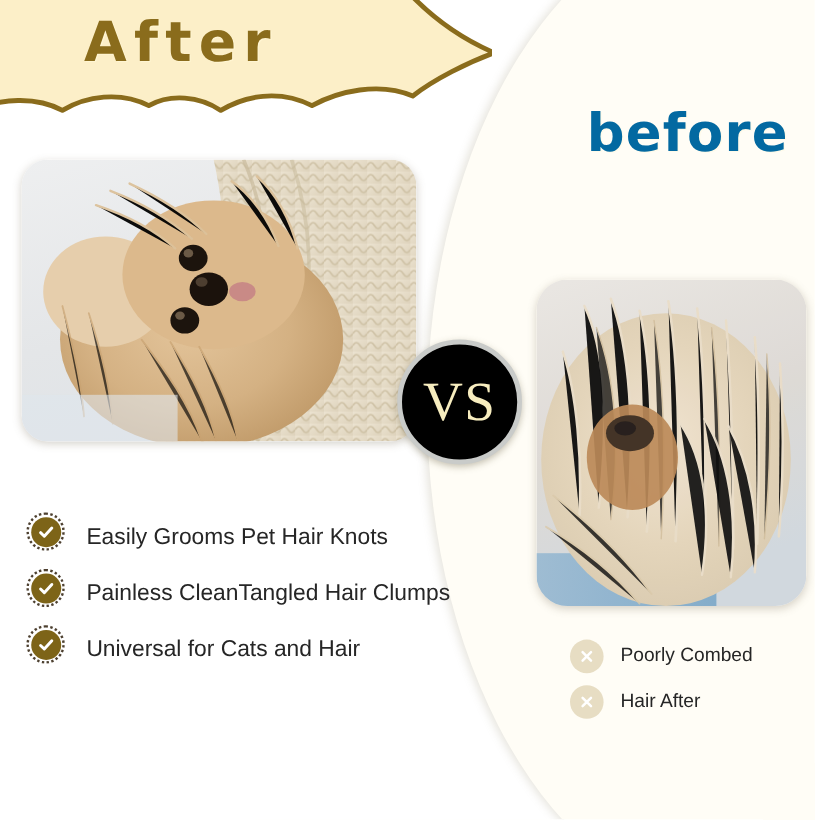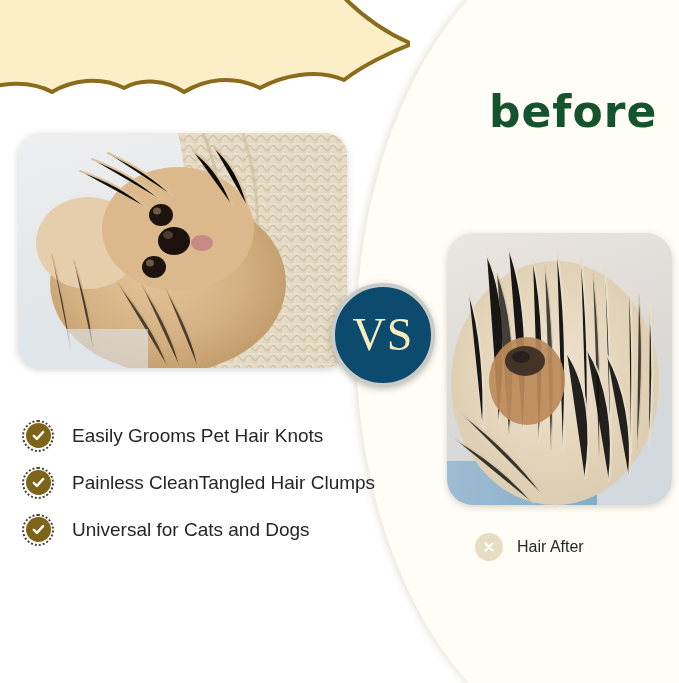--- a/index.html
+++ b/index.html
@@ -59,21 +59,21 @@
   
   .before-title {
     position: absolute;
     left: 489px;
     top: 86px;
     z-index: 6;
     font-family: "DejaVu Sans", sans-serif;
     font-size: 44px;
     font-weight: 700;
     letter-spacing: 1px;
-    color: #14532d;
+    color: #0369a1;
     text-shadow: 1px 1px 0 rgba(255,250,230,0.85);
     white-space: nowrap;
   }
 
   
   .photo {
     position: absolute;
     border-radius: 22px;
     overflow: hidden;
     z-index: 5;
@@ -95,21 +95,21 @@
   .photo svg { display:block; width:100%; height:100%; }
 
   
   .vs-badge {
     position: absolute;
     left: 331px;
     top: 283px;
     width: 104px;
     height: 104px;
     border-radius: 50%;
-    background: #0c4a6e;
+    background: #000000;
     border: 4px solid #c9cbc9;
     box-sizing: border-box;
     z-index: 7;
     display: flex;
     align-items: center;
     justify-content: center;
     box-shadow: 0 2px 6px rgba(90,80,50,0.35);
   }
   .vs-badge-text {
     font-family: "Liberation Serif", "DejaVu Serif", serif;
@@ -123,21 +123,21 @@
   
   .check-list {
     position: absolute;
     left: 22px;
     top: 412px;
     width: 360px;
     z-index: 6;
   }
   .check-row {
     display: flex;
-    align-items: center;
+    align-items: flex-end;
     height: 47px;
   }
   .check-icon {
     position: relative;
     width: 32px;
     height: 32px;
     flex: 0 0 32px;
     border-radius: 50%;
     border: 2px dotted #4d4030;
     box-sizing: border-box;
@@ -329,20 +329,21 @@
                C360 40 400 82 452 104
                C430 112 402 126 384 140
                C356 128 322 136 300 148
                C272 134 244 140 224 152
                C206 140 182 138 164 148
                C140 136 112 140 92 152
                C70 140 40 142 18 152
                L-10 152 Z" fill="#fcefc8" stroke="#8a6c1c" stroke-width="4" stroke-linejoin="round"></path>
     </svg>
   </div>
+  <div class="banner-title">After</div>
 
   <div class="before-title">before</div>
 
   <div class="check-list">
 
     <div class="check-row">
       <span class="check-icon">
         <span class="disc">
           <svg width="15" height="15" viewBox="0 0 16 16">
             <path d="M3 8.4 L6.3 11.6 L13 4.3" stroke="#ffffff" stroke-width="2.6" fill="none" stroke-linecap="round" stroke-linejoin="round"></path>
@@ -364,28 +365,36 @@
     </div>
 
     <div class="check-row">
       <span class="check-icon">
         <span class="disc">
           <svg width="15" height="15" viewBox="0 0 16 16">
             <path d="M3 8.4 L6.3 11.6 L13 4.3" stroke="#ffffff" stroke-width="2.6" fill="none" stroke-linecap="round" stroke-linejoin="round"></path>
           </svg>
         </span>
       </span>
-      <span class="check-label">Universal for Cats and Dogs</span>
+      <span class="check-label">Universal for Cats and Hair</span>
     </div>
 
 
   </div>
 
   <div class="cross-list">
 
+    <div class="cross-row">
+      <span class="cross-icon">
+        <svg width="14" height="14" viewBox="0 0 16 16">
+          <path d="M4 4 L12 12 M12 4 L4 12" stroke="#ffffff" stroke-width="2.4" stroke-linecap="round"></path>
+        </svg>
+      </span>
+      <span class="cross-label">Poorly Combed</span>
+    </div>
 
     <div class="cross-row">
       <span class="cross-icon">
         <svg width="14" height="14" viewBox="0 0 16 16">
           <path d="M4 4 L12 12 M12 4 L4 12" stroke="#ffffff" stroke-width="2.4" stroke-linecap="round"></path>
         </svg>
       </span>
       <span class="cross-label">Hair After</span>
     </div>
 

